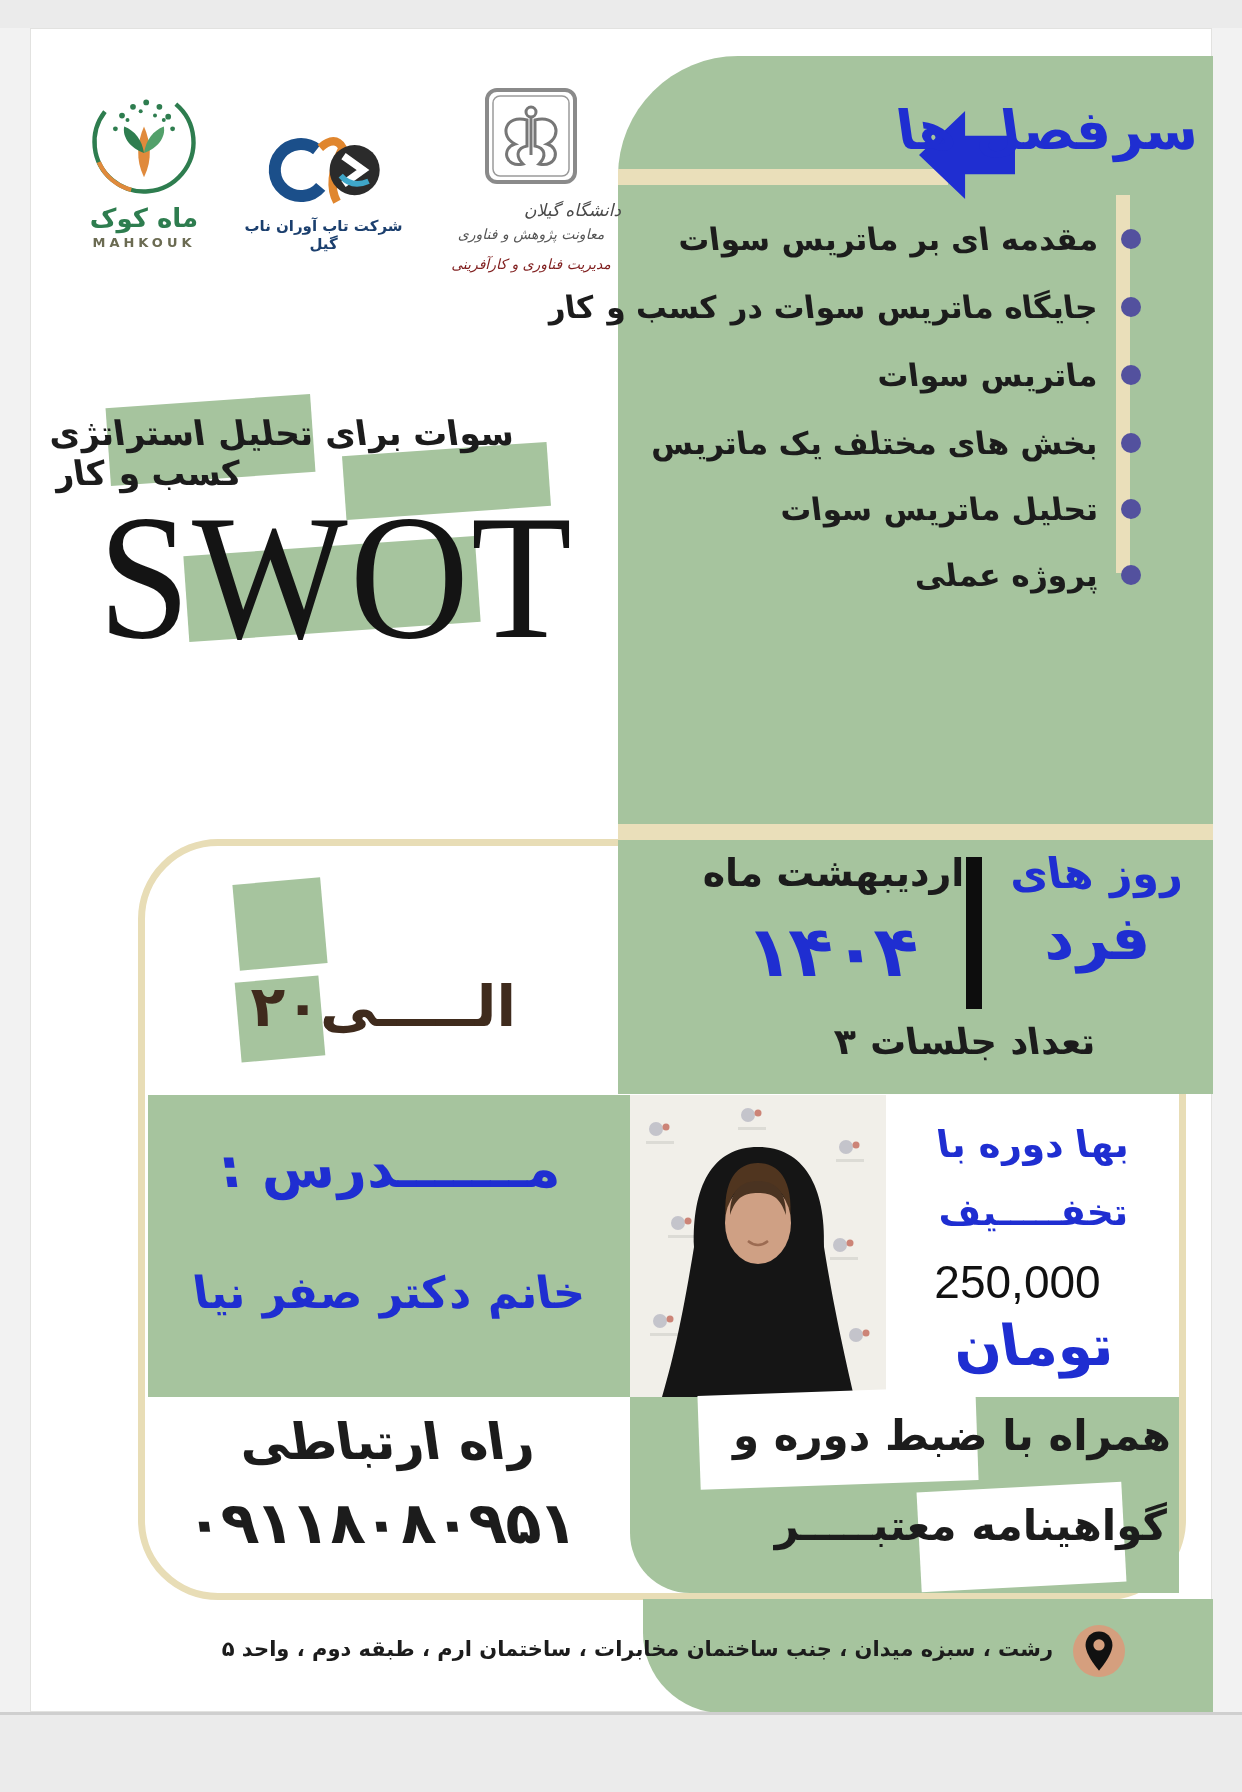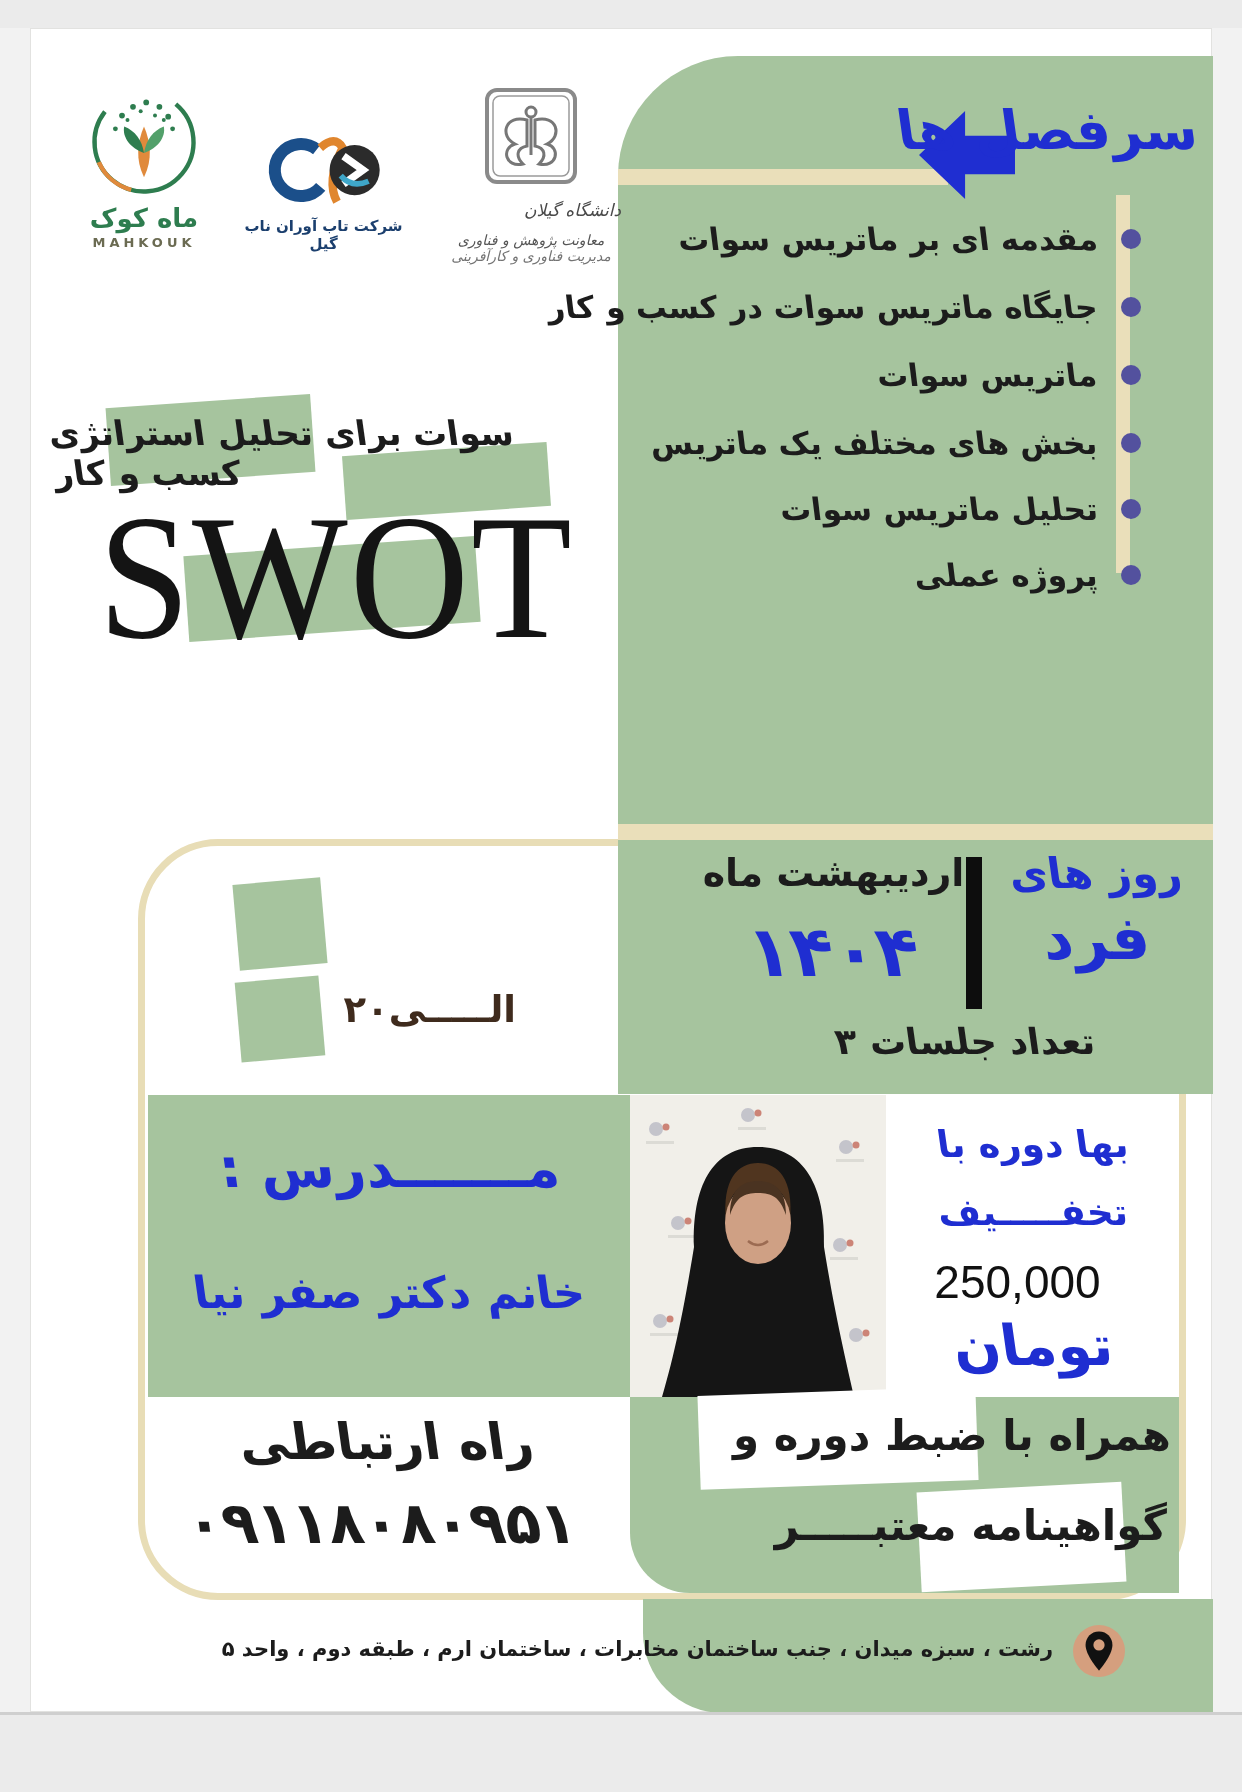--- a/index.html
+++ b/index.html
@@ -117,34 +117,34 @@
     <div class="abs ctr" style="left:410px;top:55px;width:180px;">
       <svg width="100" height="108" viewBox="0 0 100 108">
         <rect x="6" y="6" width="88" height="92" rx="10" fill="none" stroke="#8a8a8a" stroke-width="4"></rect>
         <rect x="12" y="12" width="76" height="80" rx="7" fill="none" stroke="#9a9a9a" stroke-width="1.5"></rect>
         <circle cx="50" cy="28" r="5" fill="none" stroke="#777" stroke-width="3"></circle>
         <path d="M50 33 v38" stroke="#777" stroke-width="3"></path>
         <path d="M46 36 C24 30 18 52 34 60 C20 64 24 84 42 80 C34 72 36 64 46 62 Z" fill="none" stroke="#777" stroke-width="3"></path>
         <path d="M54 36 C76 30 82 52 66 60 C80 64 76 84 58 80 C66 72 64 64 54 62 Z" fill="none" stroke="#777" stroke-width="3"></path>
       </svg>
       <div dir="rtl" style="font-family:'DejaVu Serif',serif;font-style:italic;font-size:17px;color:#4a4a4a;margin-top:4px;text-align:right;">دانشگاه گیلان</div>
-      <div dir="rtl" style="font-family:'DejaVu Serif',serif;font-style:italic;font-size:14px;color:#555;margin-top:12px;">معاونت پژوهش و فناوری</div>
-      <div dir="rtl" style="font-family:'DejaVu Serif',serif;font-style:italic;font-size:14px;color:#737373;margin-top:0;">مدیریت فناوری و کارآفرینی</div>
+      <div dir="rtl" style="font-family:'DejaVu Serif',serif;font-style:italic;font-size:14px;color:#555;margin-top:6px;">معاونت پژوهش و فناوری</div>
+      <div dir="rtl" style="font-family:'DejaVu Serif',serif;font-style:italic;font-size:14px;color:#7f1d1d;margin-top:14px;">مدیریت فناوری و کارآفرینی</div>
     </div>
 
     <div class="abs quad" style="left:77px;top:372px;width:205px;height:78px;transform:rotate(-4deg);"></div>
     <div class="abs quad" style="left:313px;top:420px;width:205px;height:64px;transform:rotate(-4deg);"></div>
     <div class="abs fa blk bslant" dir="rtl" style="left:20px;top:384px;width:512px;font-size:34px;text-align:left;">سوات برای تحلیل استراتژی کسب و کار</div>
 
     <div class="abs quad" style="left:155px;top:517px;width:292px;height:86px;transform:rotate(-4deg);"></div>
     <div class="abs ctr" style="left:40px;top:462px;width:530px;font-family:'Liberation Serif','DejaVu Serif',serif;font-size:165px;line-height:1.05;color:#141414;letter-spacing:2px;transform:scaleY(1.08);">SWOT</div>
 
     <div class="abs quad" style="left:205px;top:852px;width:88px;height:86px;transform:rotate(-5deg);"></div>
     <div class="abs quad" style="left:207px;top:950px;width:84px;height:80px;transform:rotate(-5deg);"></div>
-    <div class="abs fa brown" dir="rtl" style="right:695px;top:944px;font-size:37px;margin-top:15px;">
+    <div class="abs fa brown" dir="rtl" style="right:695px;top:944px;font-size:57px;">
       <span>الـــــی</span><span>۲۰</span>
     </div>
 
     <div class="abs green" style="left:117px;top:1066px;width:482px;height:302px;"></div>
     <div class="abs fa blue ctr bslant" dir="rtl" style="left:117px;top:1108px;width:482px;font-size:54px;">مـــــــدرس :</div>
     <div class="abs fa blue ctr bslant" dir="rtl" style="left:117px;top:1238px;width:482px;font-size:44px;">خانم دکتر صفر نیا</div>
 
     <div class="abs" style="left:599px;top:1066px;width:256px;height:302px;overflow:hidden;">
       <svg width="256" height="302" viewBox="0 0 256 302">
         <rect width="256" height="302" fill="#f1efe9"></rect>

